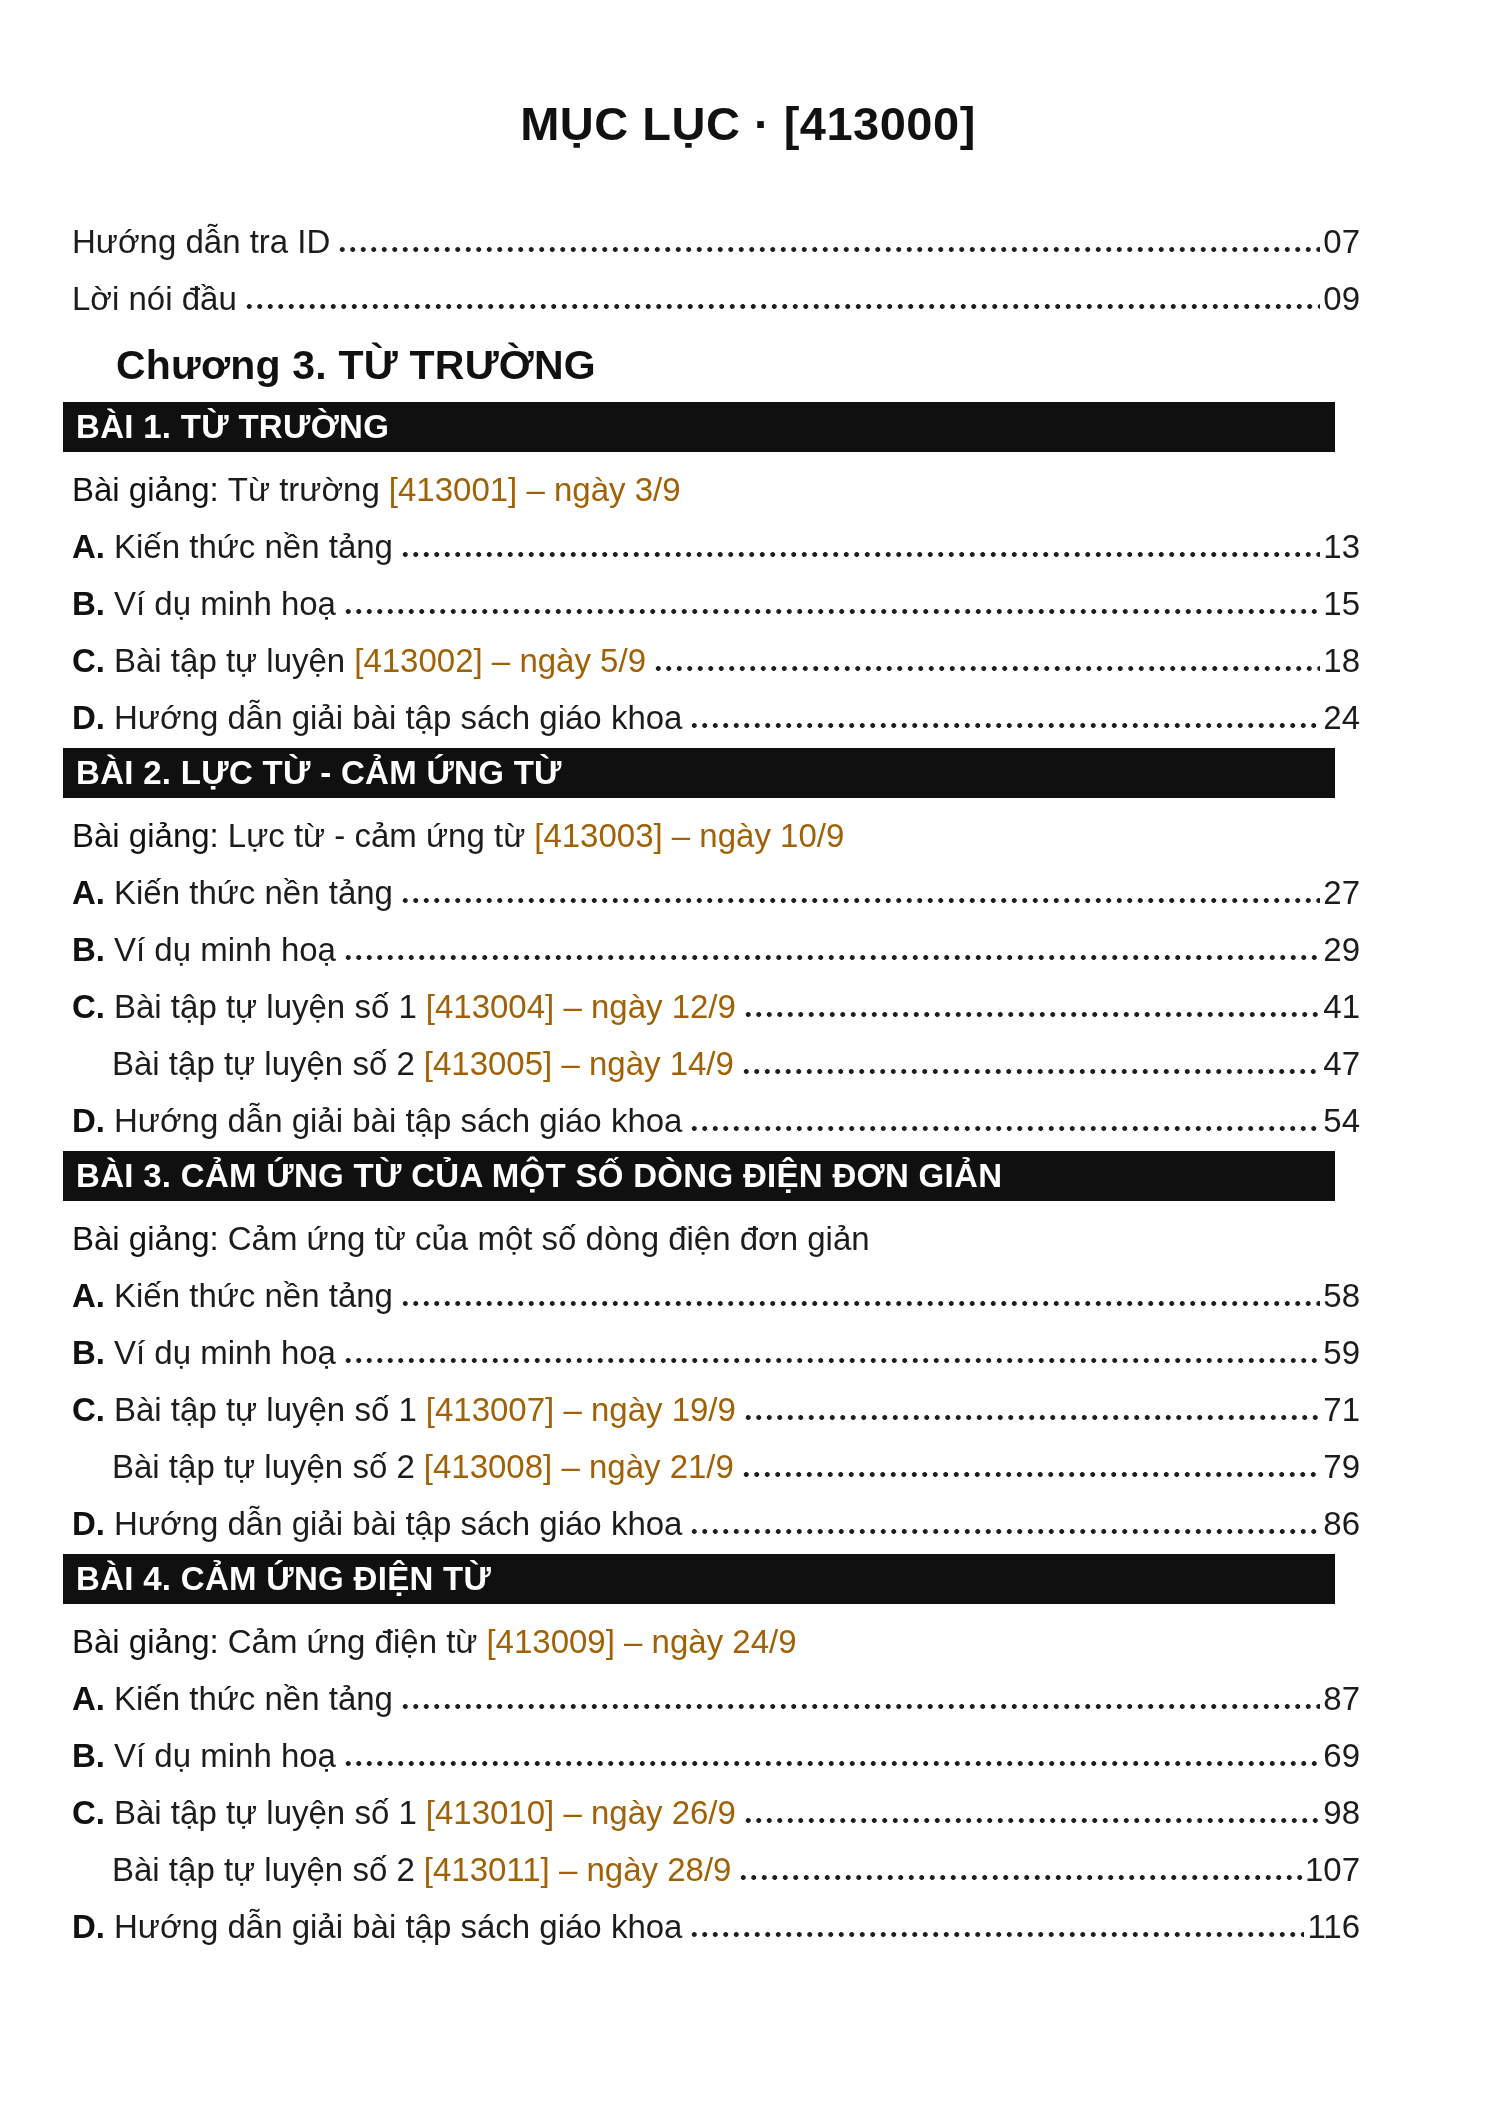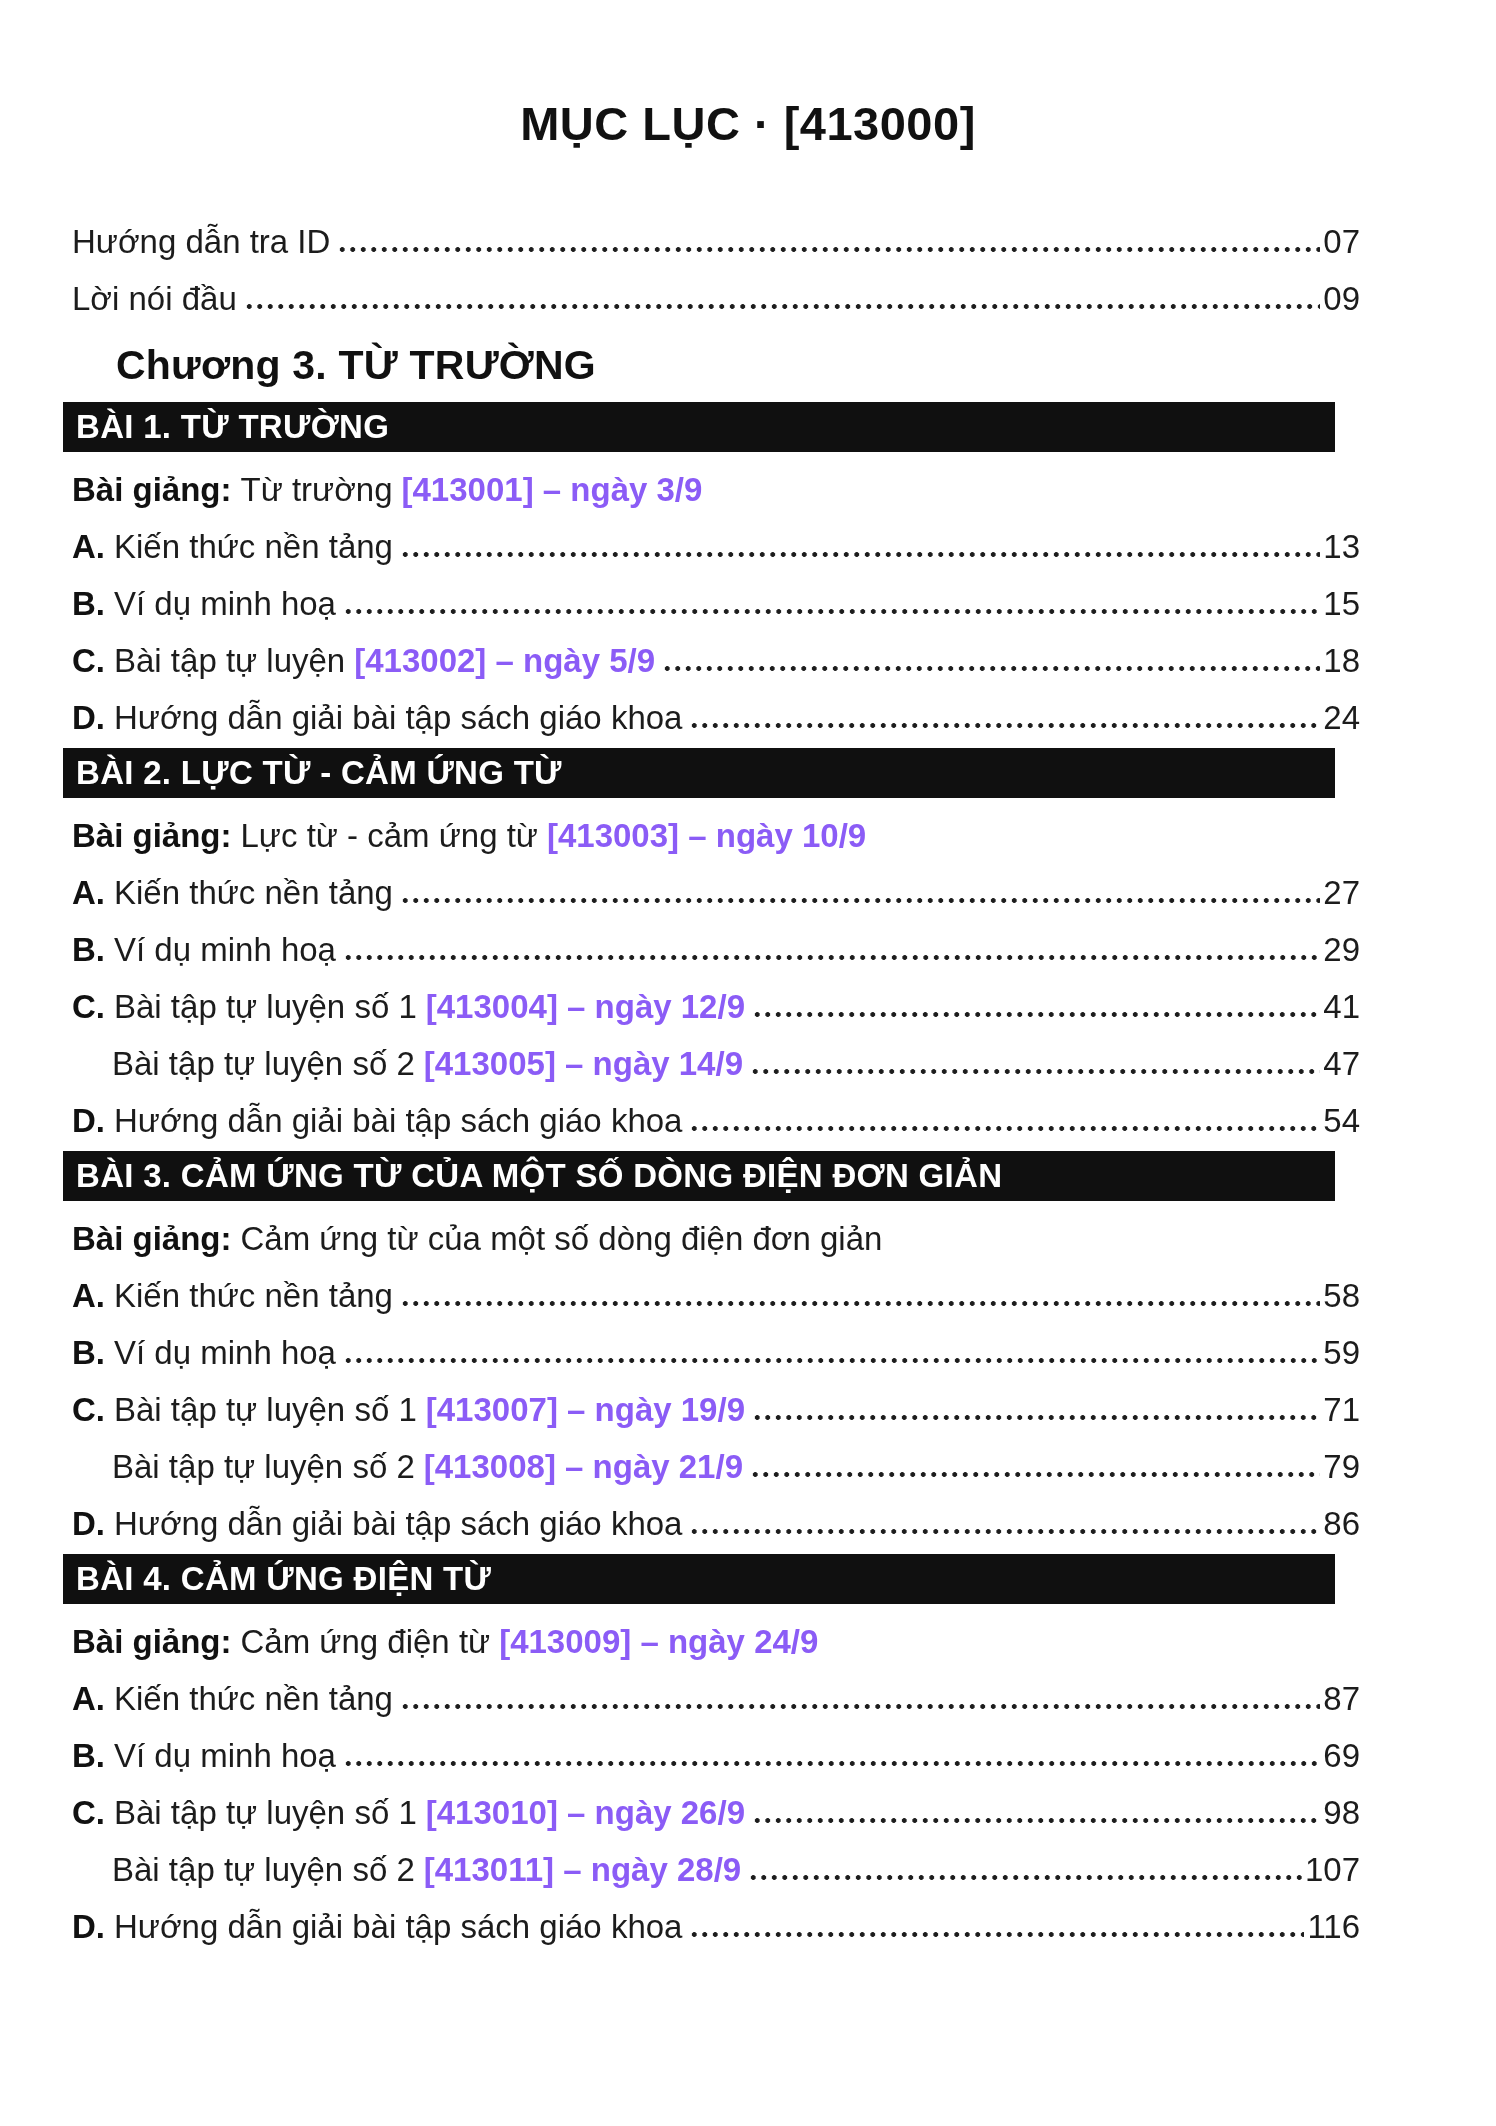--- a/index.html
+++ b/index.html
@@ -41,23 +41,23 @@
   }
   .row{
     display:flex;
     align-items:baseline;
     height:57px;line-height:57px;
     font-size:33px;
     white-space:nowrap;
   }
   .row .letter{font-weight:700;margin-right:9px;color:#111;}
   .row .txt{font-weight:400;}
-  .row .idd{font-weight:700;margin-left:9px;color:#8b5cf6;}
+  .row .idd{font-weight:400;margin-left:9px;color:#a16207;}
   .row.indent{padding-left:40px;}
-  .lecture .lb{font-weight:700;color:#111;}
+  .lecture .lb{font-weight:400;color:#111;}
   .lecture .txt{margin-left:9px;}
   .leader{
     flex:1;
     height:7px;
     margin-left:7px;
     background:radial-gradient(circle, #1c1c1c 2.1px, transparent 2.7px) repeat-x left bottom / 10.5px 7px;
   }
   .pg{margin-left:3px;font-weight:400;}
 </style>
 </head>

